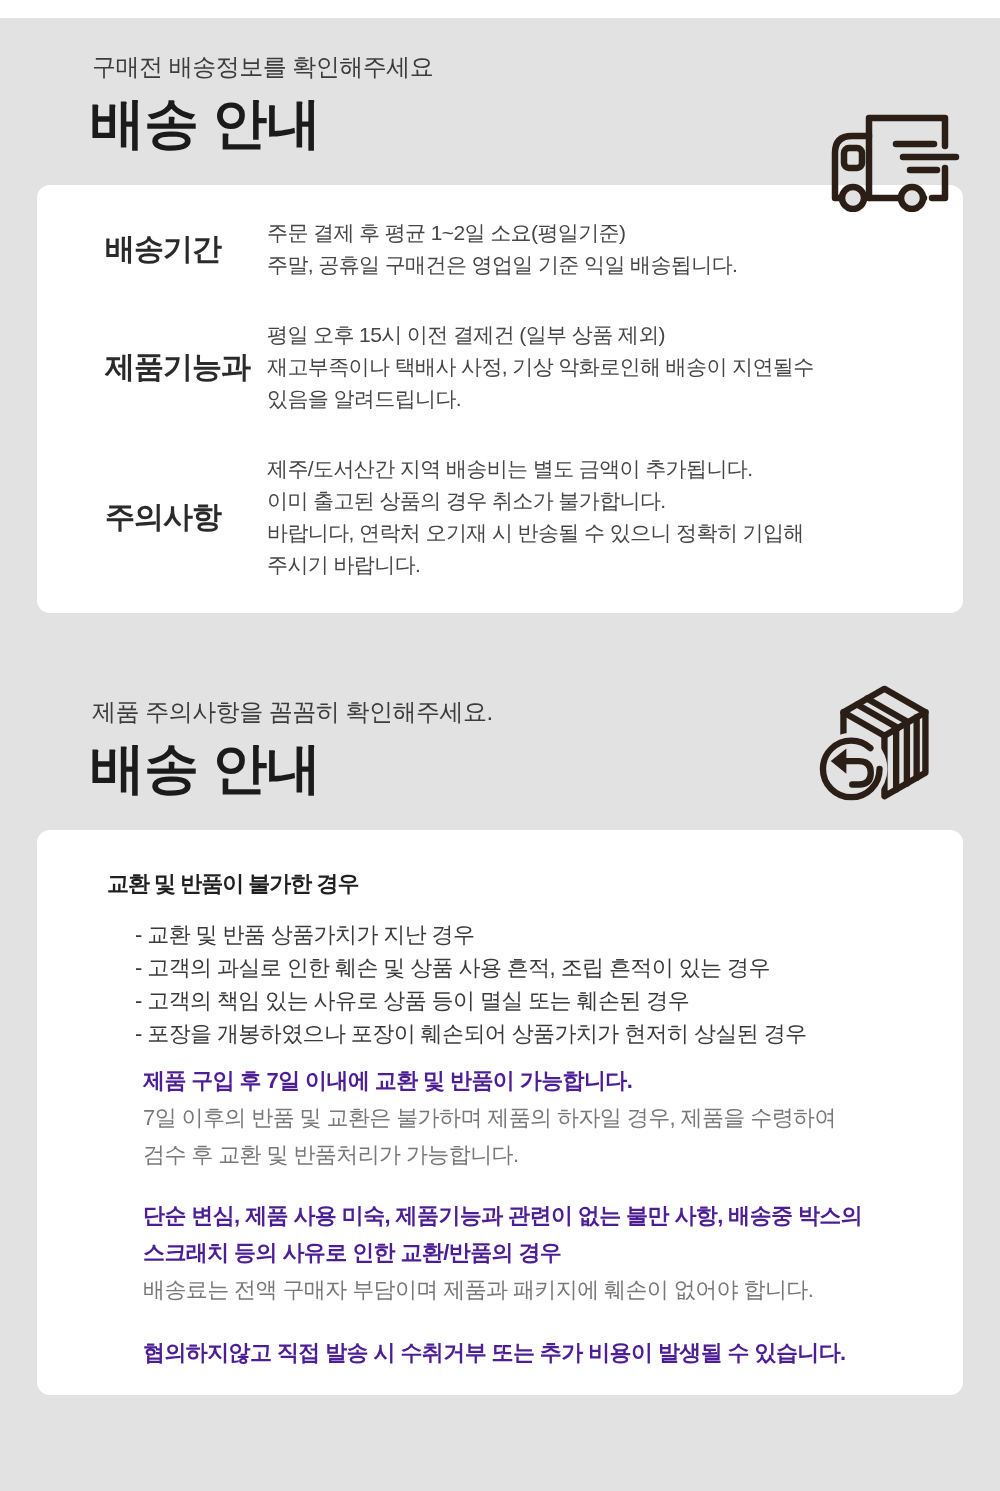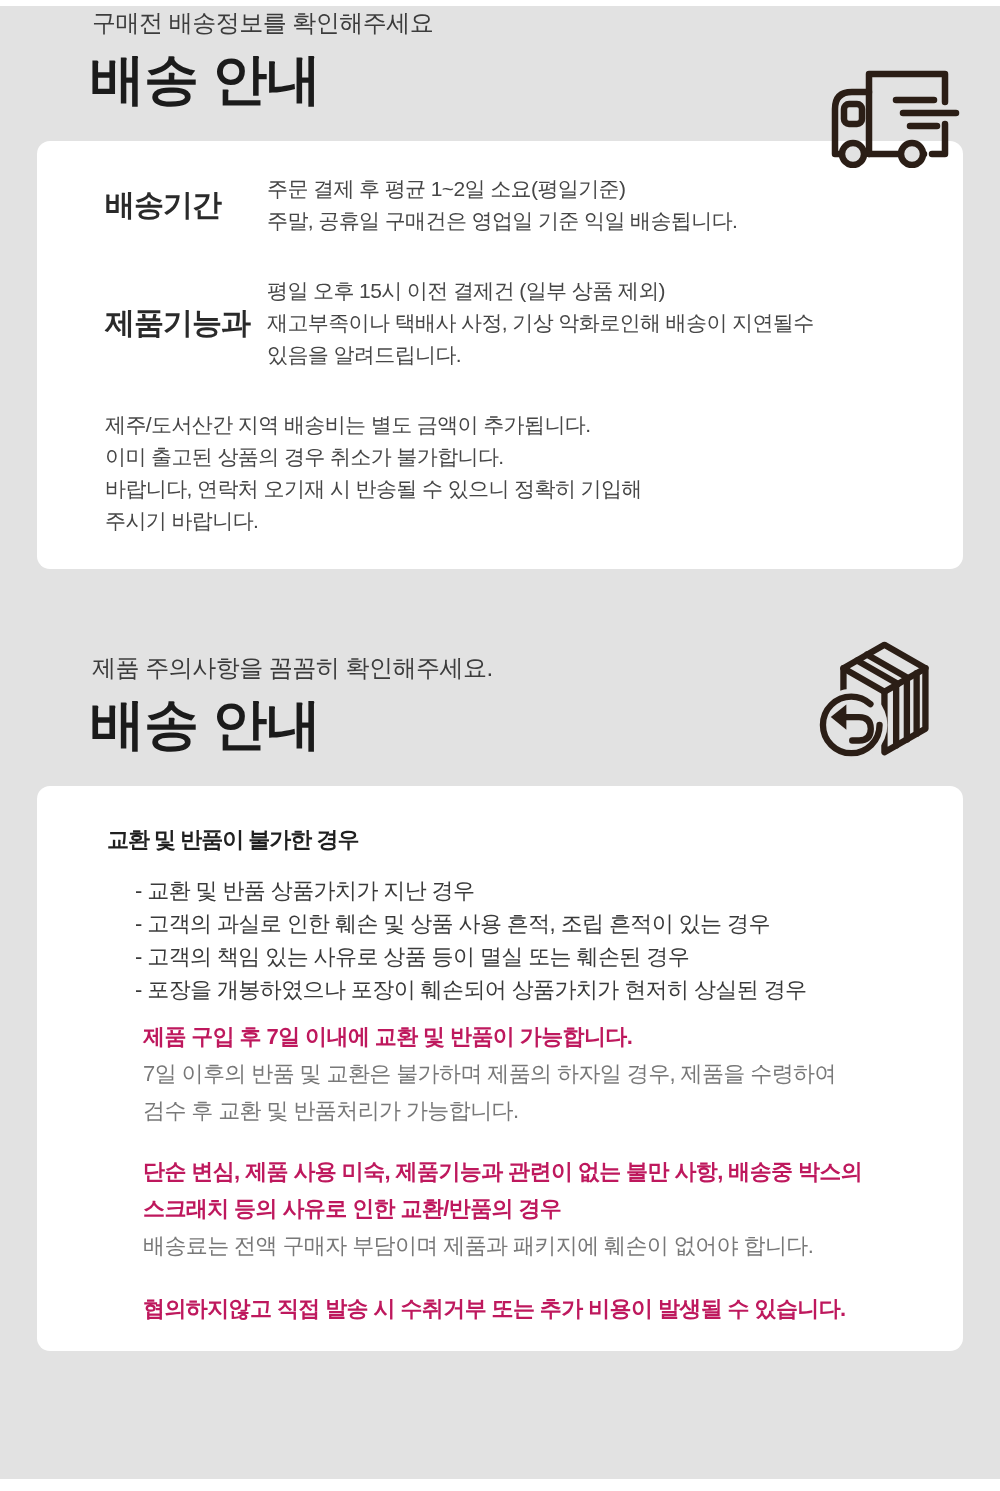--- a/index.html
+++ b/index.html
@@ -3,24 +3,25 @@
 <meta charset="utf-8">
 <style>
   html,body{margin:0;padding:0;}
   body{
     width:1000px;height:1491px;overflow:hidden;background:#ffffff;
     font-family:"Liberation Sans","DejaVu Sans",sans-serif;
     -webkit-font-smoothing:antialiased;
   }
   .gray-wrap{
     position:relative;
-    margin-top:6px;
+    margin-top:18px;
     height:1473px;
     background:#e2e2e2;
     box-sizing:border-box;
+    padding-top:32px;
     overflow:hidden;
   }
   .sec-header{position:relative;padding-left:92px;}
   .sec-header .subtitle{
     font-size:24px;line-height:34px;color:#3c3c3c;letter-spacing:-0.5px;
   }
   .sec-header .title{
     margin:4px 0 0 -2px;font-size:55px;line-height:70px;font-weight:800;
     color:#1b1b1b;letter-spacing:-1px;
   }
@@ -47,21 +48,21 @@
   }
   .card-heading{
     margin:0;font-size:22px;line-height:40px;font-weight:700;color:#1f1f1f;letter-spacing:-1px;
   }
   .bullets{margin:14px 0 0 28px;font-size:22px;line-height:33px;color:#3a3a3a;letter-spacing:-0.6px;}
   .h2-request{margin-top:36px;}
   .para{margin-left:36px;font-size:22px;line-height:37px;letter-spacing:-0.6px;}
   .para-1{margin-top:12px;}
   .para-2{margin-top:24px;}
   .para-3{margin-top:26px;}
-  .p-bold{font-weight:700;color:#be185d;}
+  .p-bold{font-weight:700;color:#4c1d95;}
   .p-normal{color:#787878;}
 </style>
 </head>
 <body>
 
 <div class="gray-wrap">
 
   <header class="sec-header">
     <div class="subtitle">구매전 배송정보를 확인해주세요</div>
     <h1 class="title">배송 안내</h1>
@@ -94,20 +95,21 @@
     <div class="row">
       <div class="row-label">제품기능과</div>
       <div class="row-text">
         <div>평일 오후 15시 이전 결제건 (일부 상품 제외)</div>
         <div>재고부족이나 택배사 사정, 기상 악화로인해 배송이 지연될수</div>
         <div>있음을 알려드립니다.</div>
       </div>
     </div>
 
     <div class="row">
+      <div class="row-label">주의사항</div>
       <div class="row-text">
         <div>제주/도서산간 지역 배송비는 별도 금액이 추가됩니다.</div>
         <div>이미 출고된 상품의 경우 취소가 불가합니다.</div>
         <div>바랍니다, 연락처 오기재 시 반송될 수 있으니 정확히 기입해</div>
         <div>주시기 바랍니다.</div>
       </div>
     </div>
 
   </section>
 

